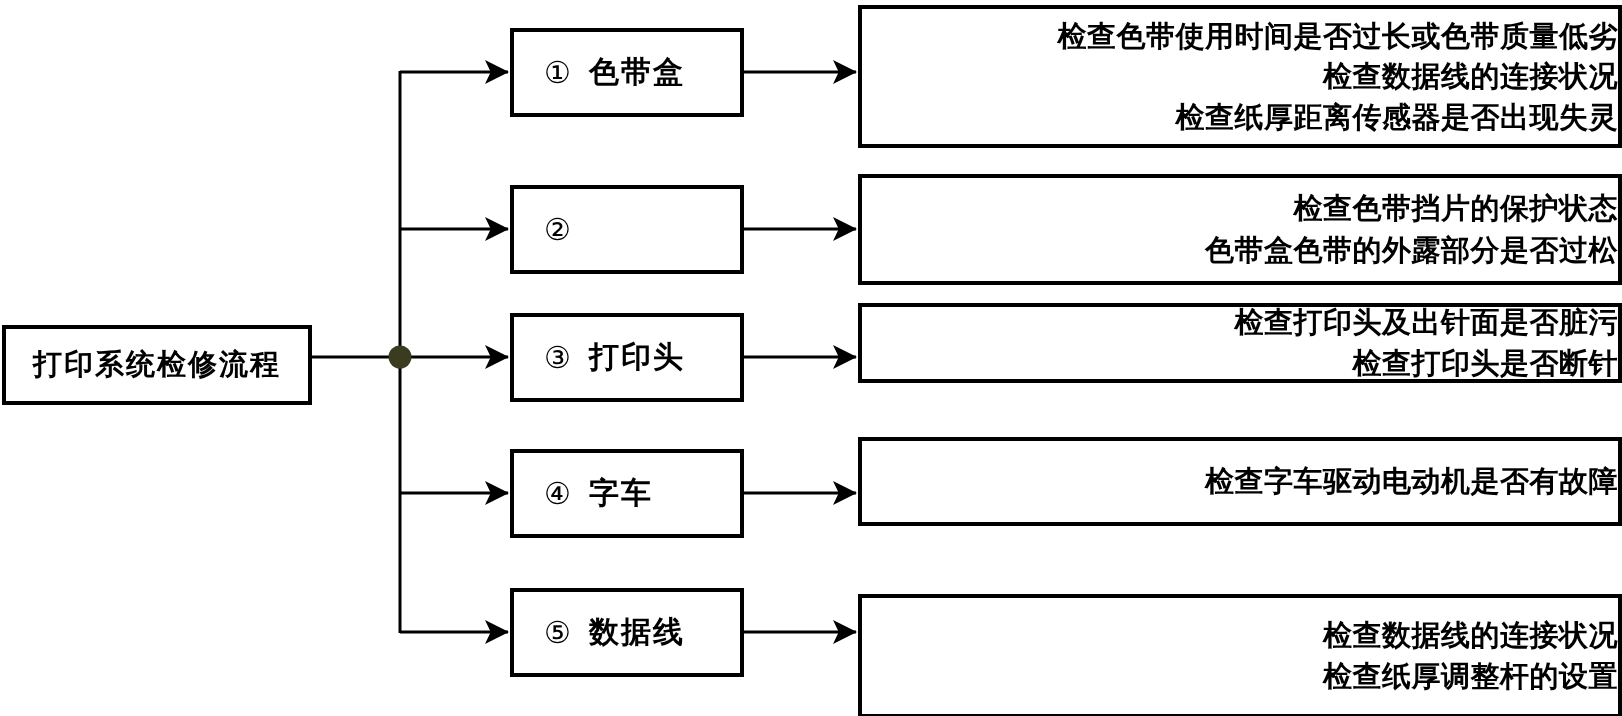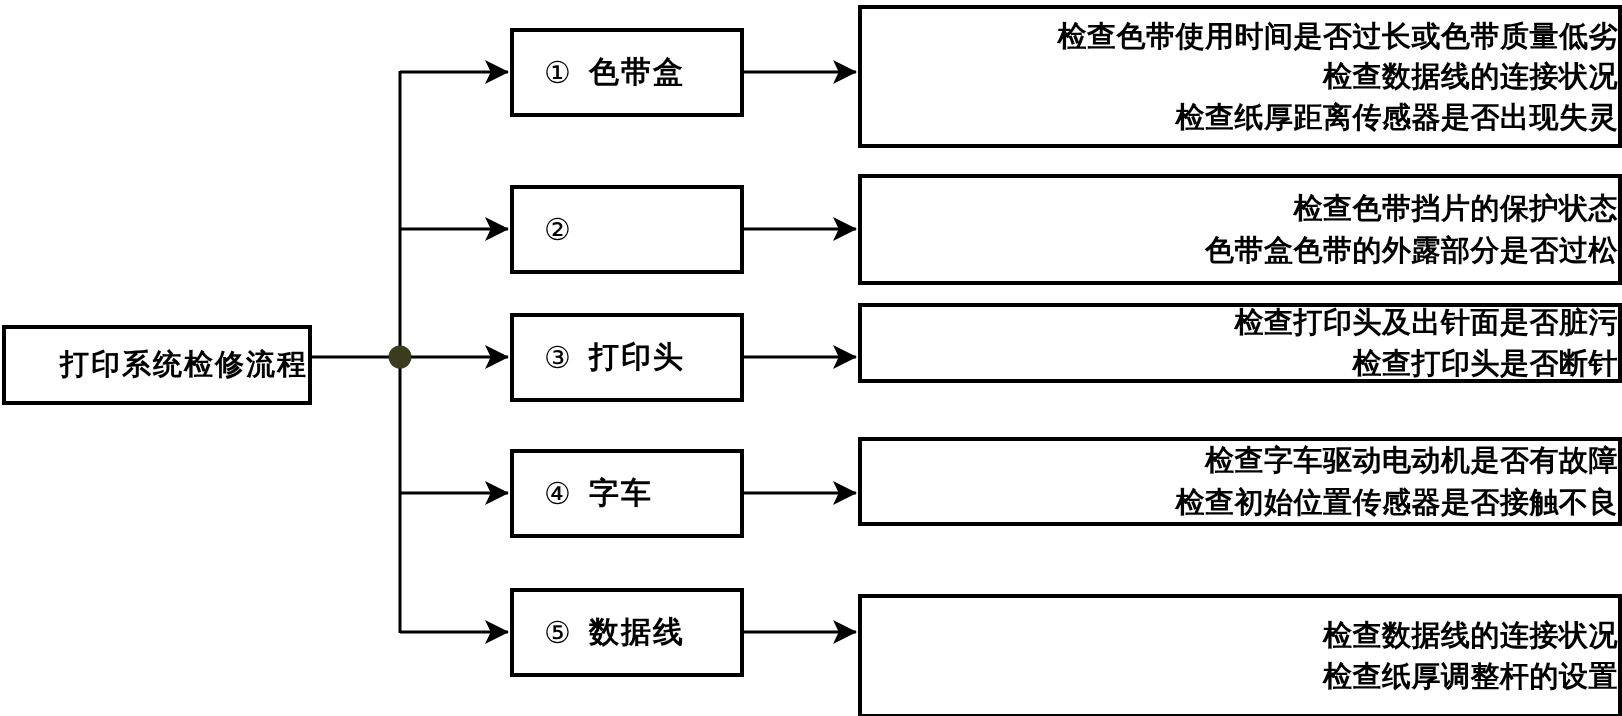--- a/index.html
+++ b/index.html
@@ -18,21 +18,21 @@
   .box{
     position:absolute;
     box-sizing:border-box;
     border:4px solid #000000;
     background:#ffffff;
     display:flex;
     align-items:center;
   }
   .root-box{
     left:2px; top:325px; width:310px; height:80px;
-    justify-content:flex-end;
+    justify-content:center;
   }
   .root-label{
     font-size:29px;
     font-weight:700;
     letter-spacing:2px;
     color:#000000;
     white-space:nowrap;
   }
   .node-box{
     left:510px; width:234px; height:89px;
@@ -160,21 +160,20 @@
     <span class="detail-line">色带盒色带的外露部分是否过松</span>
   </div>
 
   <div class="box detail-box" style="top:303px;height:80px;">
     <span class="detail-line">检查打印头及出针面是否脏污</span>
     <span class="detail-line">检查打印头是否断针</span>
   </div>
 
   <div class="box detail-box" style="top:437px;height:89px;">
     <span class="detail-line">检查字车驱动电动机是否有故障</span>
-    <span class="detail-line">检查初始位置传感器是否接触不良</span>
   </div>
 
   <div class="box detail-box" style="top:594px;height:124px;">
     <span class="detail-line">检查数据线的连接状况</span>
     <span class="detail-line">检查纸厚调整杆的设置</span>
   </div>
 
 </div>
 
 </body></html>

